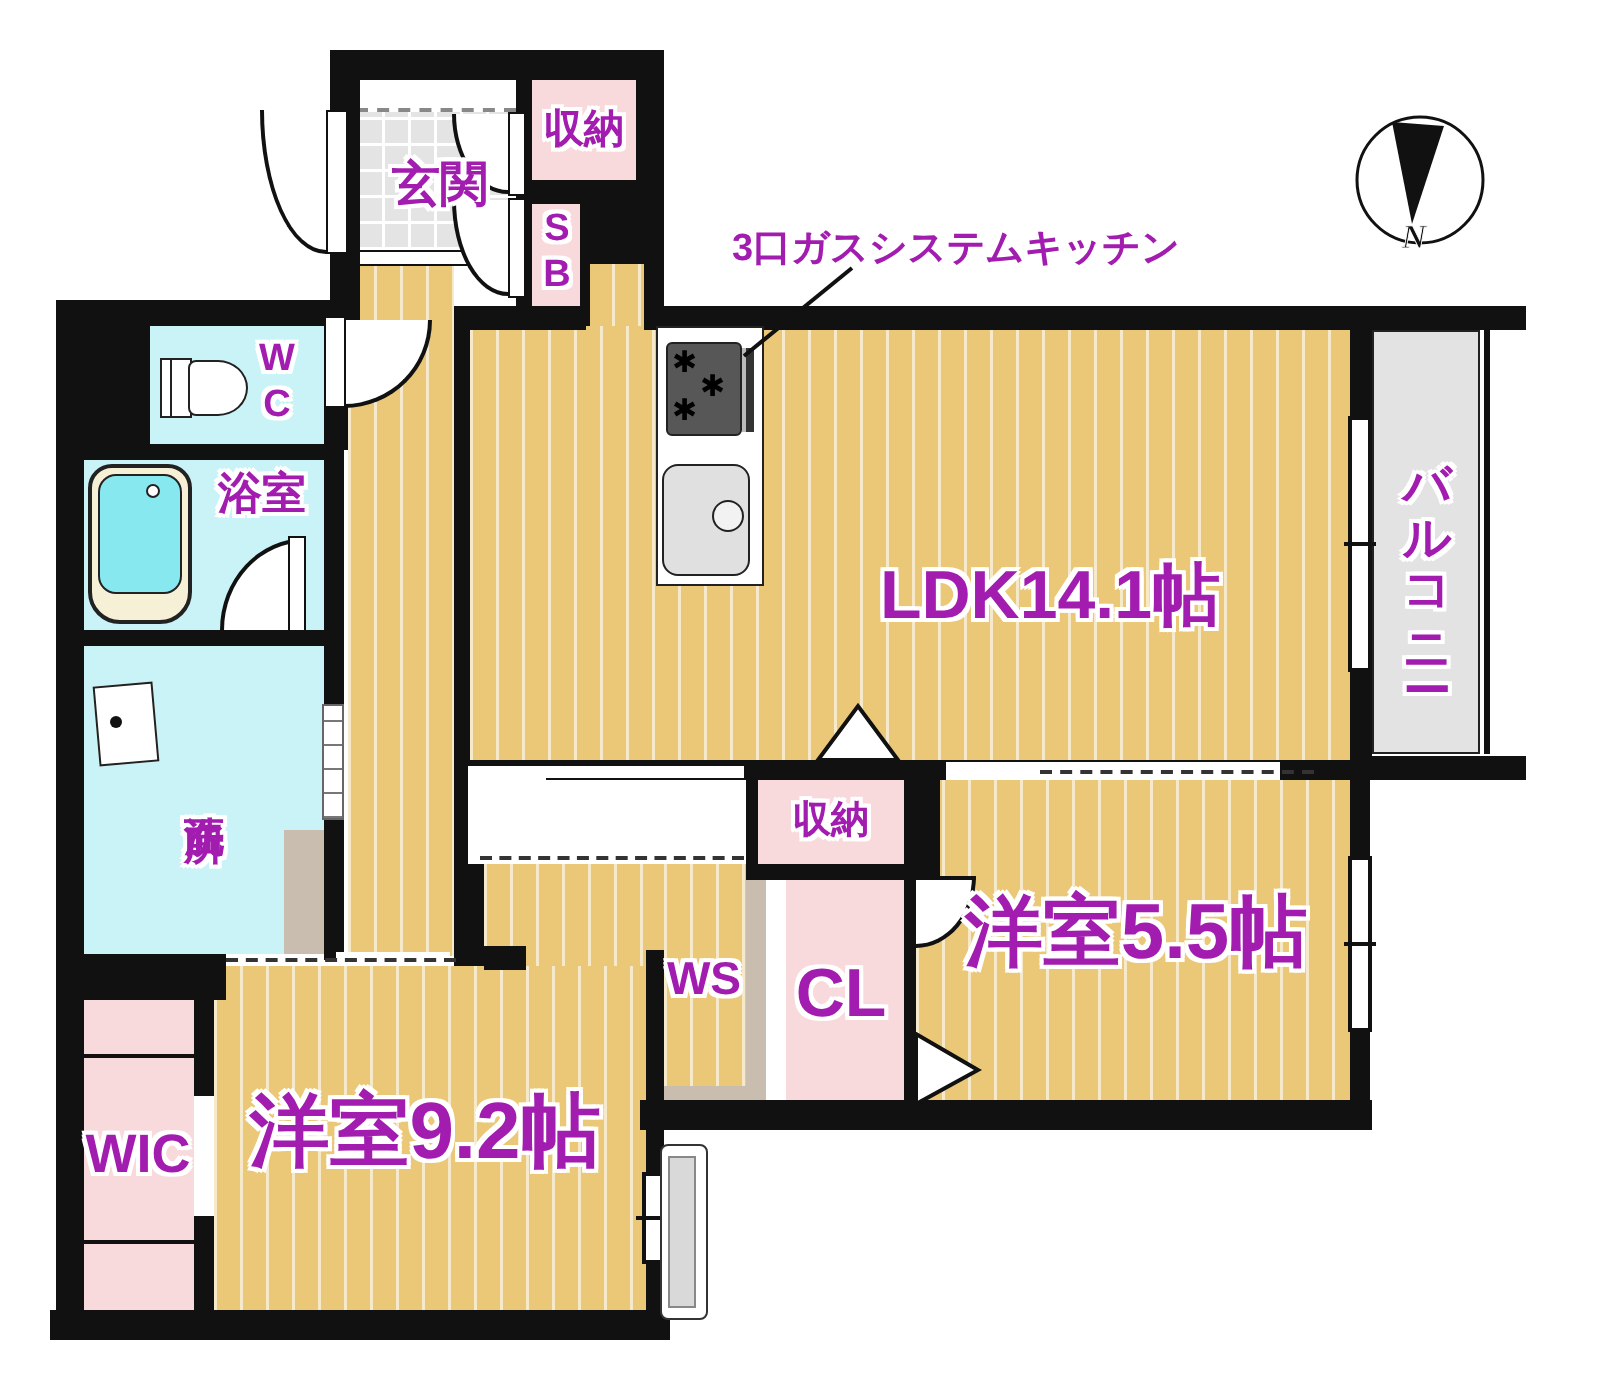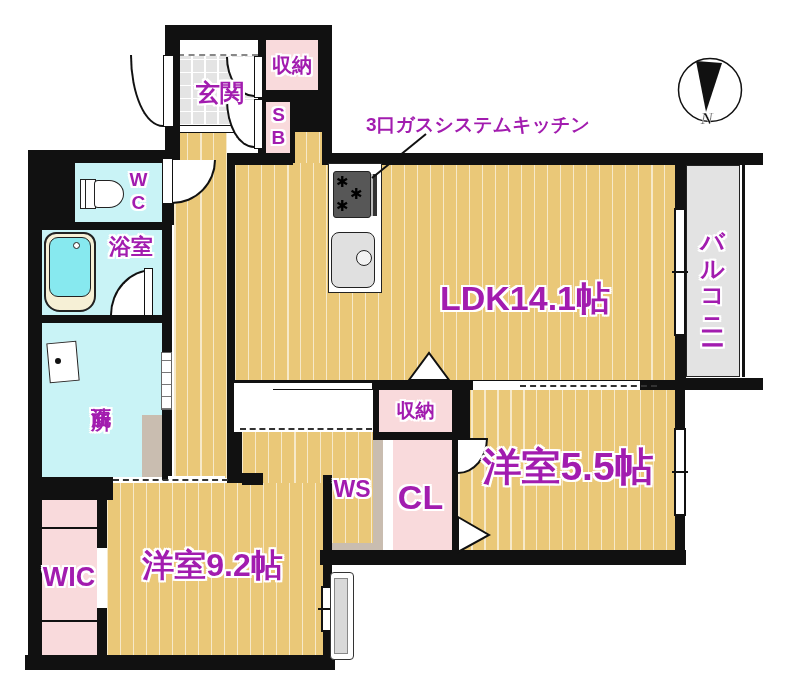--- a/index.html
+++ b/index.html
@@ -188,14 +188,14 @@
 <div class="lbl vert" style="left:124px;top:164px;width:28px;height:56px;font-size:19px;">WC</div>
 <div class="lbl" style="left:102px;top:233px;width:58px;height:28px;font-size:22px;">浴室</div>
 <div class="lbl vert" style="left:86px;top:350px;width:30px;height:90px;font-size:20px;">洗面所</div>
 <div class="lbl" style="left:415px;top:250px;width:220px;height:42px;font-size:34px;margin-top:28px;">LDK14.1帖</div>
 <div class="lbl" style="left:356px;top:112px;width:244px;height:26px;font-size:19px;">3口ガスシステムキッチン</div>
 <div class="lbl vert" style="left:698px;top:182px;width:30px;height:186px;font-size:24px;">バルコニー</div>
 <div class="lbl" style="left:379px;top:398px;width:73px;height:26px;font-size:19px;">収納</div>
 <div class="lbl" style="left:394px;top:476px;width:53px;height:44px;font-size:34px;">CL</div>
 <div class="lbl" style="left:328px;top:474px;width:48px;height:30px;font-size:23px;">WS</div>
 <div class="lbl" style="left:468px;top:448px;width:200px;height:38px;font-size:39px;">洋室5.5帖</div>
-<div class="lbl" style="left:110px;top:546px;width:205px;height:40px;font-size:32px;">洋室9.2帖</div>
+<div class="lbl" style="left:110px;top:546px;width:205px;height:40px;font-size:40px;">洋室9.2帖</div>
 <div class="lbl" style="left:38px;top:560px;width:62px;height:34px;font-size:27px;">WIC</div>
 
 </body></html>

